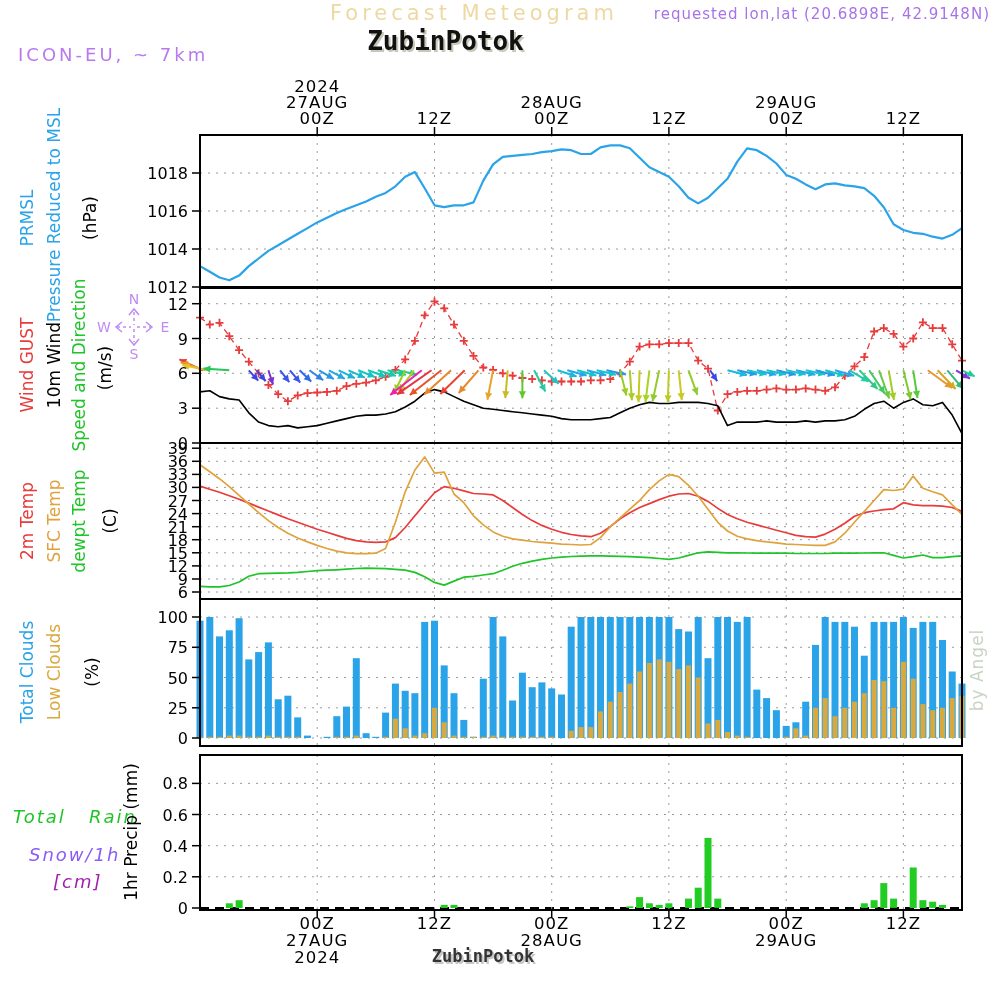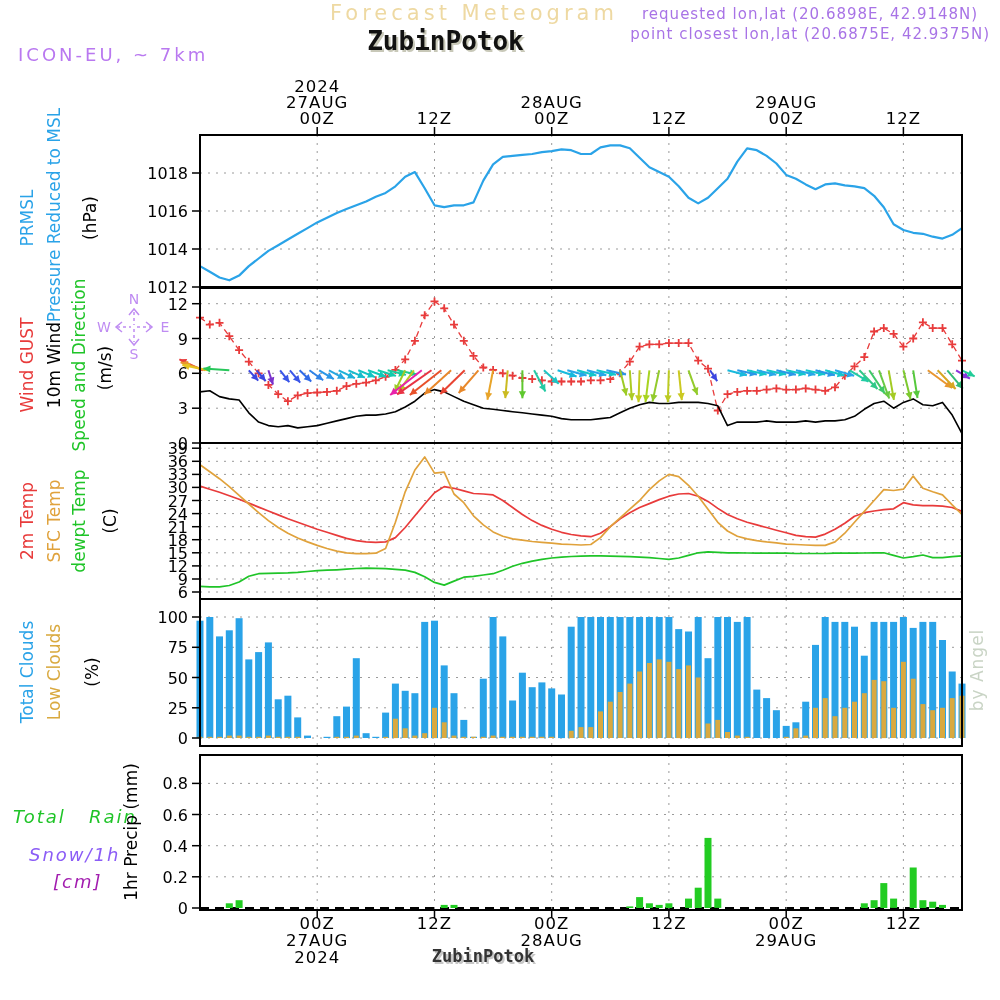--- a/index.html
+++ b/index.html
@@ -4,21 +4,21 @@
 <style>
   html,body{margin:0;padding:0;background:#fff;}
   #stage{position:relative;width:1000px;height:1000px;background:#fff;overflow:hidden;
          font-family:"DejaVu Sans",sans-serif;}
   #chart{position:absolute;left:0;top:0;}
   .hdr-watermark{position:absolute;left:330px;top:1px;width:330px;text-align:left;
       font-size:21px;letter-spacing:4px;color:#eed9a2;}
   .hdr-station{position:absolute;left:348px;top:26px;width:195px;text-align:center;
       font-family:"DejaVu Sans Mono",monospace;font-weight:bold;font-size:26px;
       color:#111;text-shadow:2px 2px 0 #c8c8b8;}
-  .hdr-info{position:absolute;right:10px;top:5px;text-align:center;color:#a873e6;
+  .hdr-info{position:absolute;right:10px;top:5px;text-align:left;color:#a873e6;
       font-size:15px;letter-spacing:1px;line-height:19.5px;}
   .hdr-model{position:absolute;left:18px;top:44px;font-size:18px;letter-spacing:3px;color:#b978f0;text-align:center;}
   .vlab{position:absolute;transform:translate(-50%,-50%) rotate(-90deg);
       white-space:nowrap;font-size:17px;}
   .hlab{position:absolute;white-space:pre;font-size:18px;letter-spacing:2px;font-style:italic;}
   .footer-station{position:absolute;left:398px;top:946px;width:170px;text-align:center;
       font-family:"DejaVu Sans Mono",monospace;font-weight:bold;font-size:17px;
       color:#333;text-shadow:2px 2px 0 #c6c6c6;}
   .credit{position:absolute;transform:translate(-50%,-50%) rotate(-90deg);
       white-space:nowrap;font-size:17px;color:#c9d4c5;letter-spacing:1px;}
@@ -572,21 +572,20 @@
         <text x="134" y="359">S</text>
         <text x="104" y="332">W</text>
         <text x="165" y="332">E</text>
       </g>
     </svg>
 
   <div class="hdr-watermark">Forecast Meteogram</div>
   <div class="hdr-station">ZubinPotok</div>
   <div class="hdr-info">
     <div>requested lon,lat (20.6898E, 42.9148N)</div>
-    <div>point closest lon,lat (20.6875E, 42.9375N)</div>
   </div>
   <div class="hdr-model">ICON-EU, ~ 7km</div>
 
   <div class="vlab" style="left:27px;top:218px;color:#2aa3e8;">PRMSL</div>
   <div class="vlab" style="left:54px;top:215px;color:#2aa3e8;">Pressure Reduced to MSL</div>
   <div class="vlab" style="left:90px;top:218px;color:#000;">(hPa)</div>
 
   <div class="vlab" style="left:27px;top:365px;color:#e83b3b;">Wind GUST</div>
   <div class="vlab" style="left:54px;top:365px;color:#000;">10m Wind</div>
   <div class="vlab" style="left:79px;top:365px;color:#1fc428;">Speed and Direction</div>

